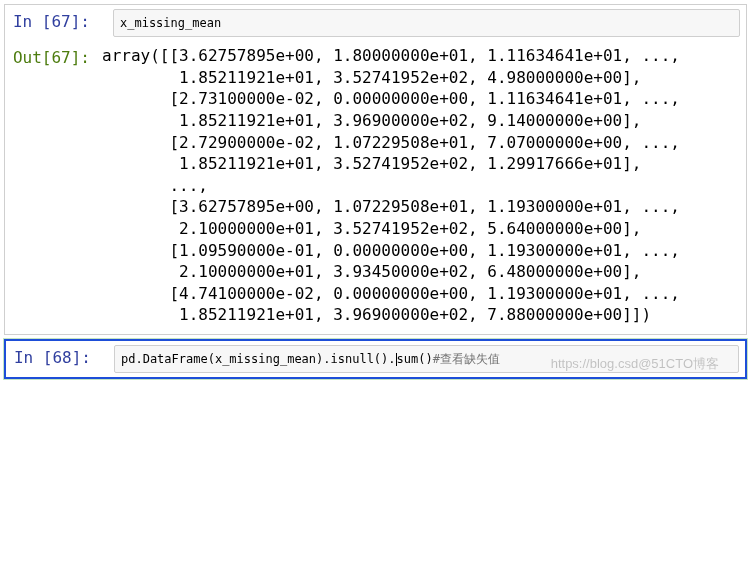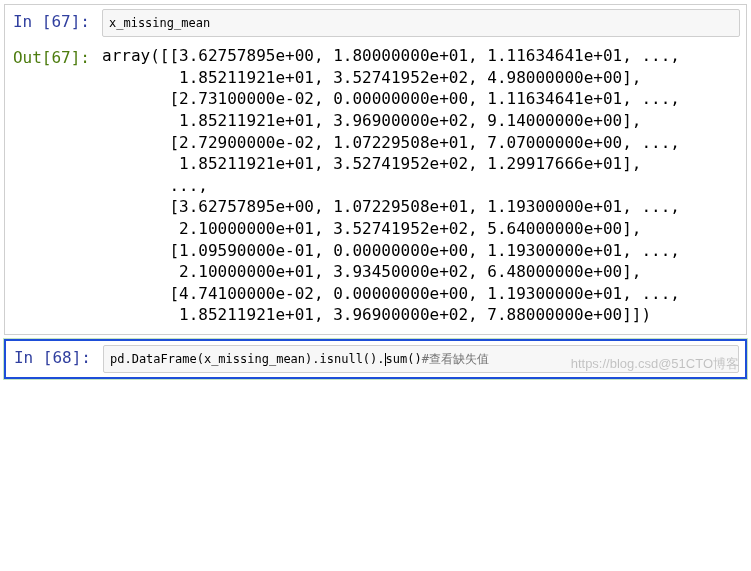--- a/index.html
+++ b/index.html
@@ -41,20 +41,21 @@
   }
   .input-area {
     background: #f7f7f7;
     border: 1px solid #cfcfcf;
     border-radius: 2px;
     padding: 5px 6px;
     font-family: Menlo, Consolas, "DejaVu Sans Mono", monospace;
     font-size: 12px;
     line-height: 1.35;
     white-space: pre;
+    margin-left: 11px;
   }
   .output-row .content-col {
     flex: 1;
     padding: 4px 6px 8px 6px;
     font-family: Menlo, Consolas, "DejaVu Sans Mono", monospace;
     font-size: 16px;
     line-height: 1.35;
     white-space: pre;
     color: #000;
   }
@@ -62,21 +63,21 @@
   .cursor {
     display: inline-block;
     width: 1px;
     height: 13px;
     background: #000;
     vertical-align: text-bottom;
     margin: 0 0 0 0;
   }
   .watermark {
     position: absolute;
-    right: 8px;
+    right: 28px;
     bottom: 6px;
     color: rgba(0,0,0,0.22);
     font-size: 13px;
     font-family: Arial, sans-serif;
     pointer-events: none;
   }
   .wrap {
     position: relative;
   }
 </style>

